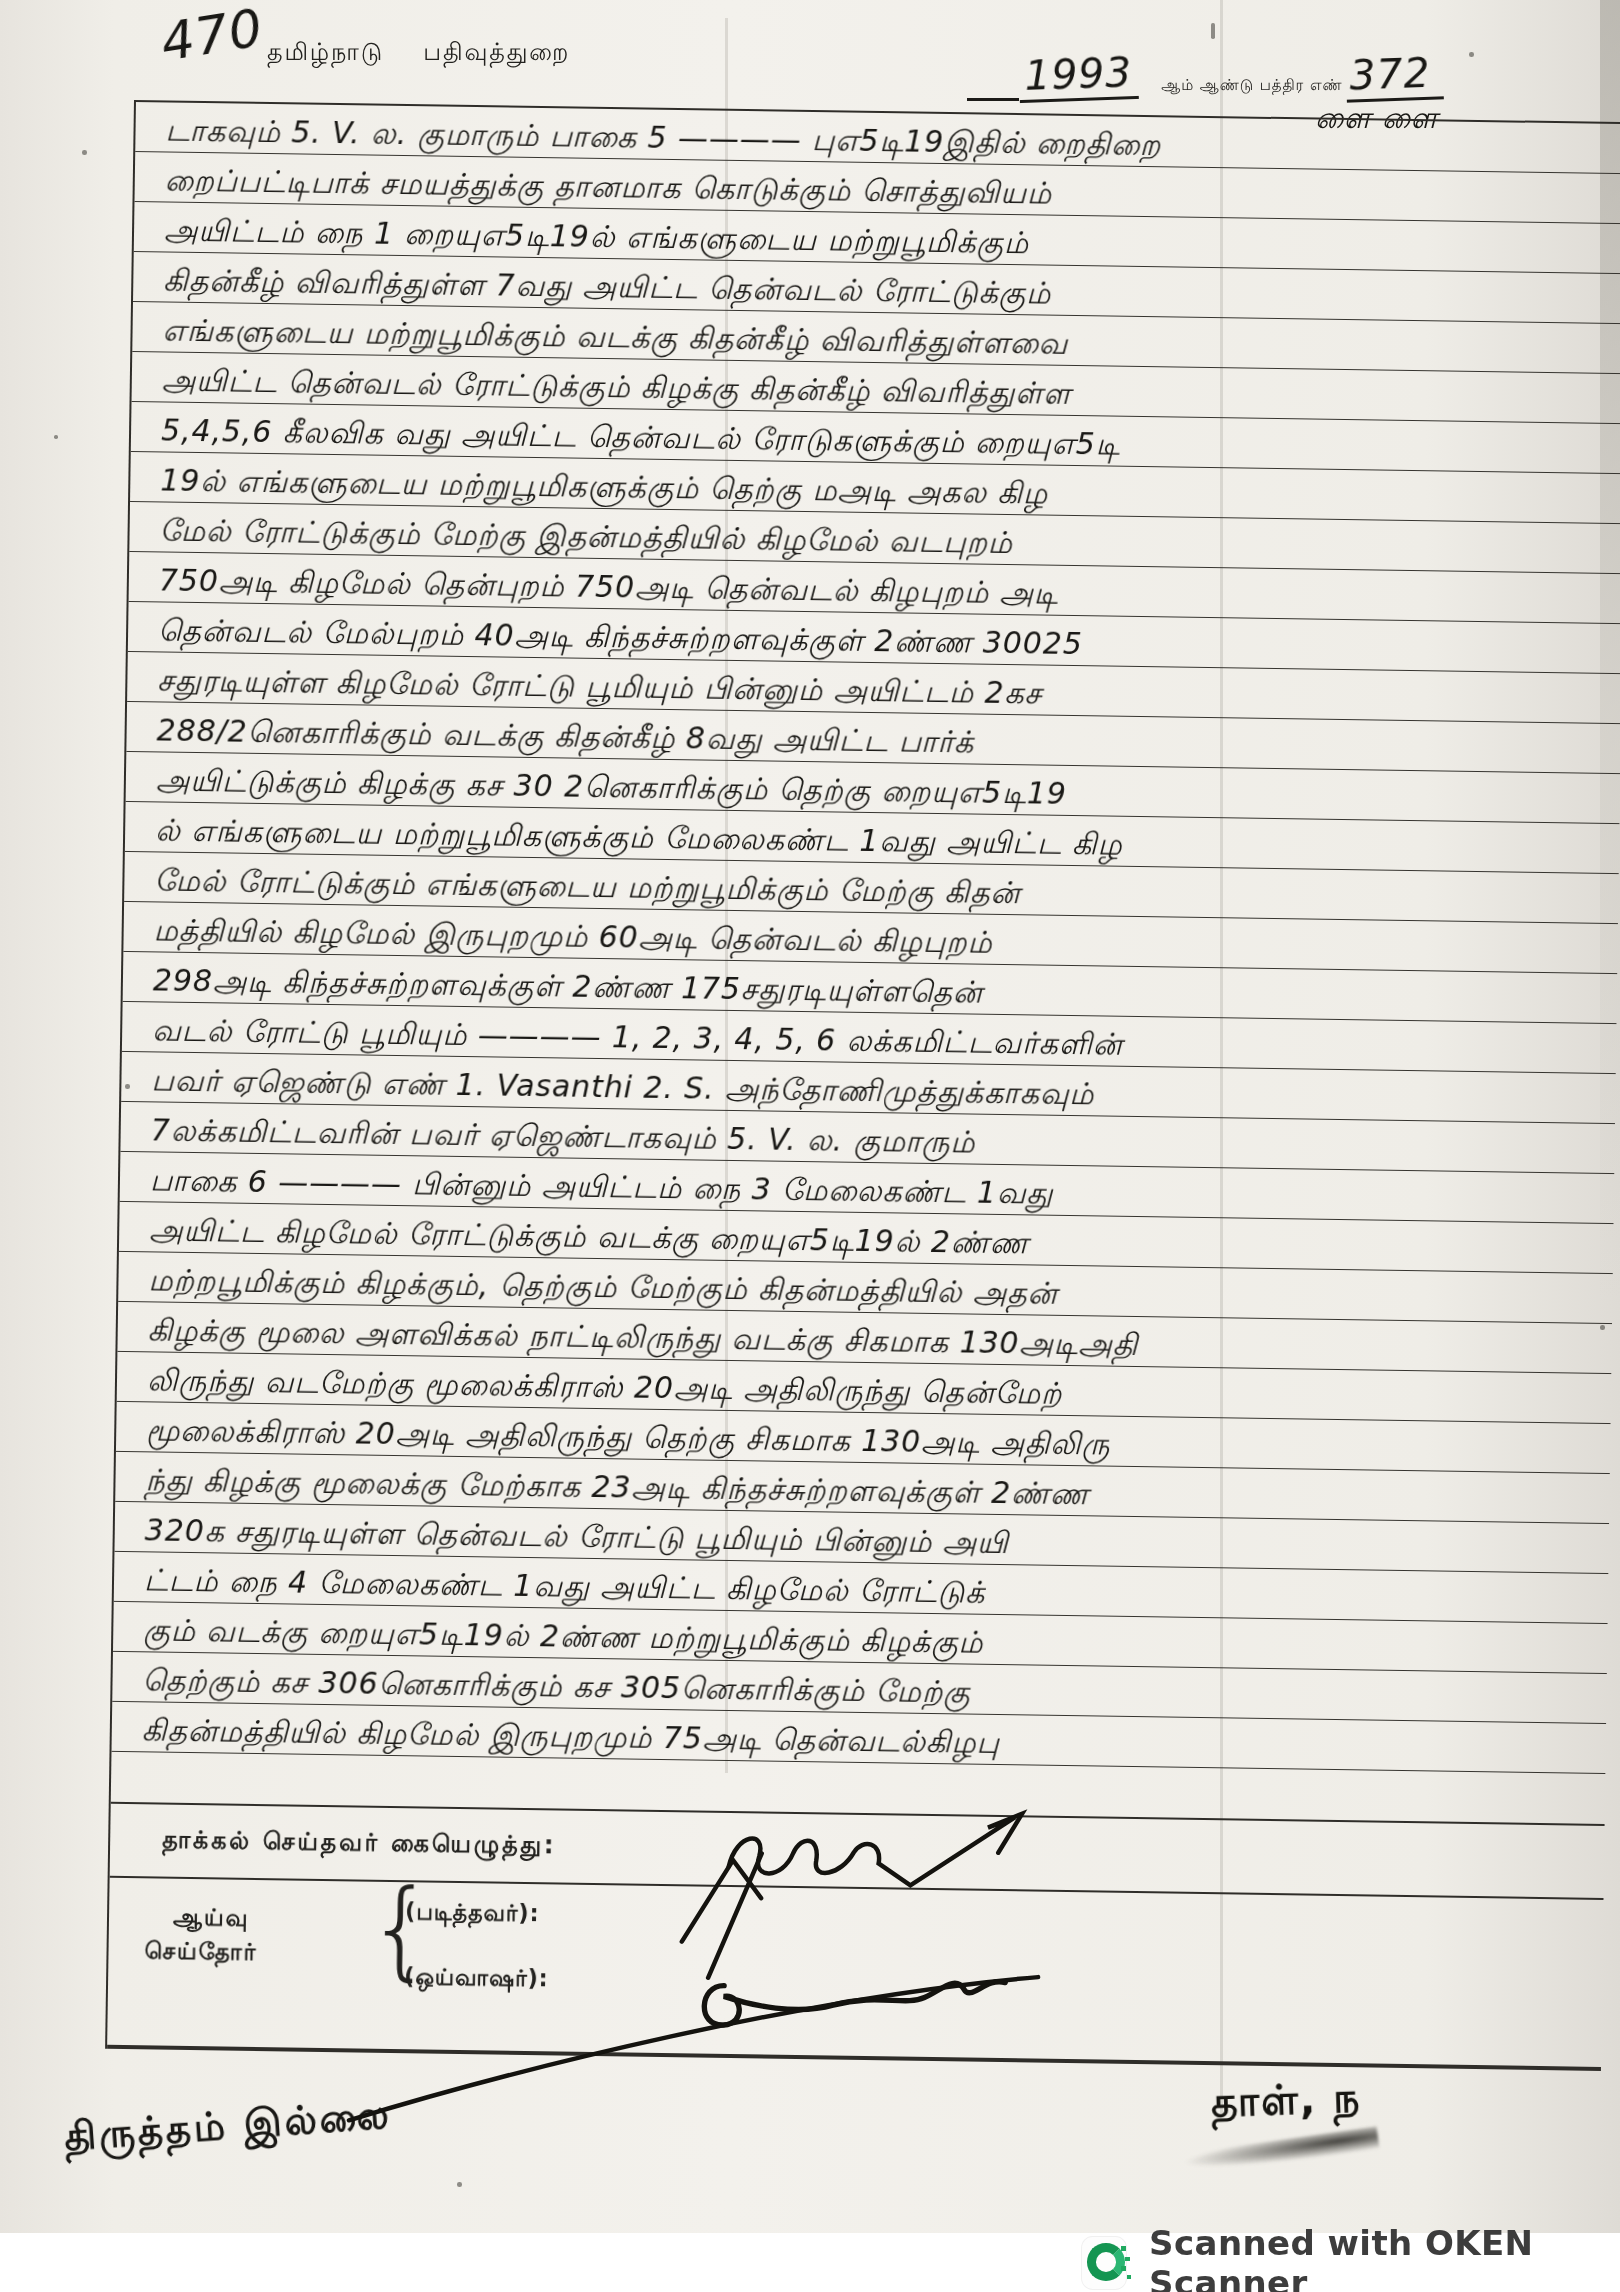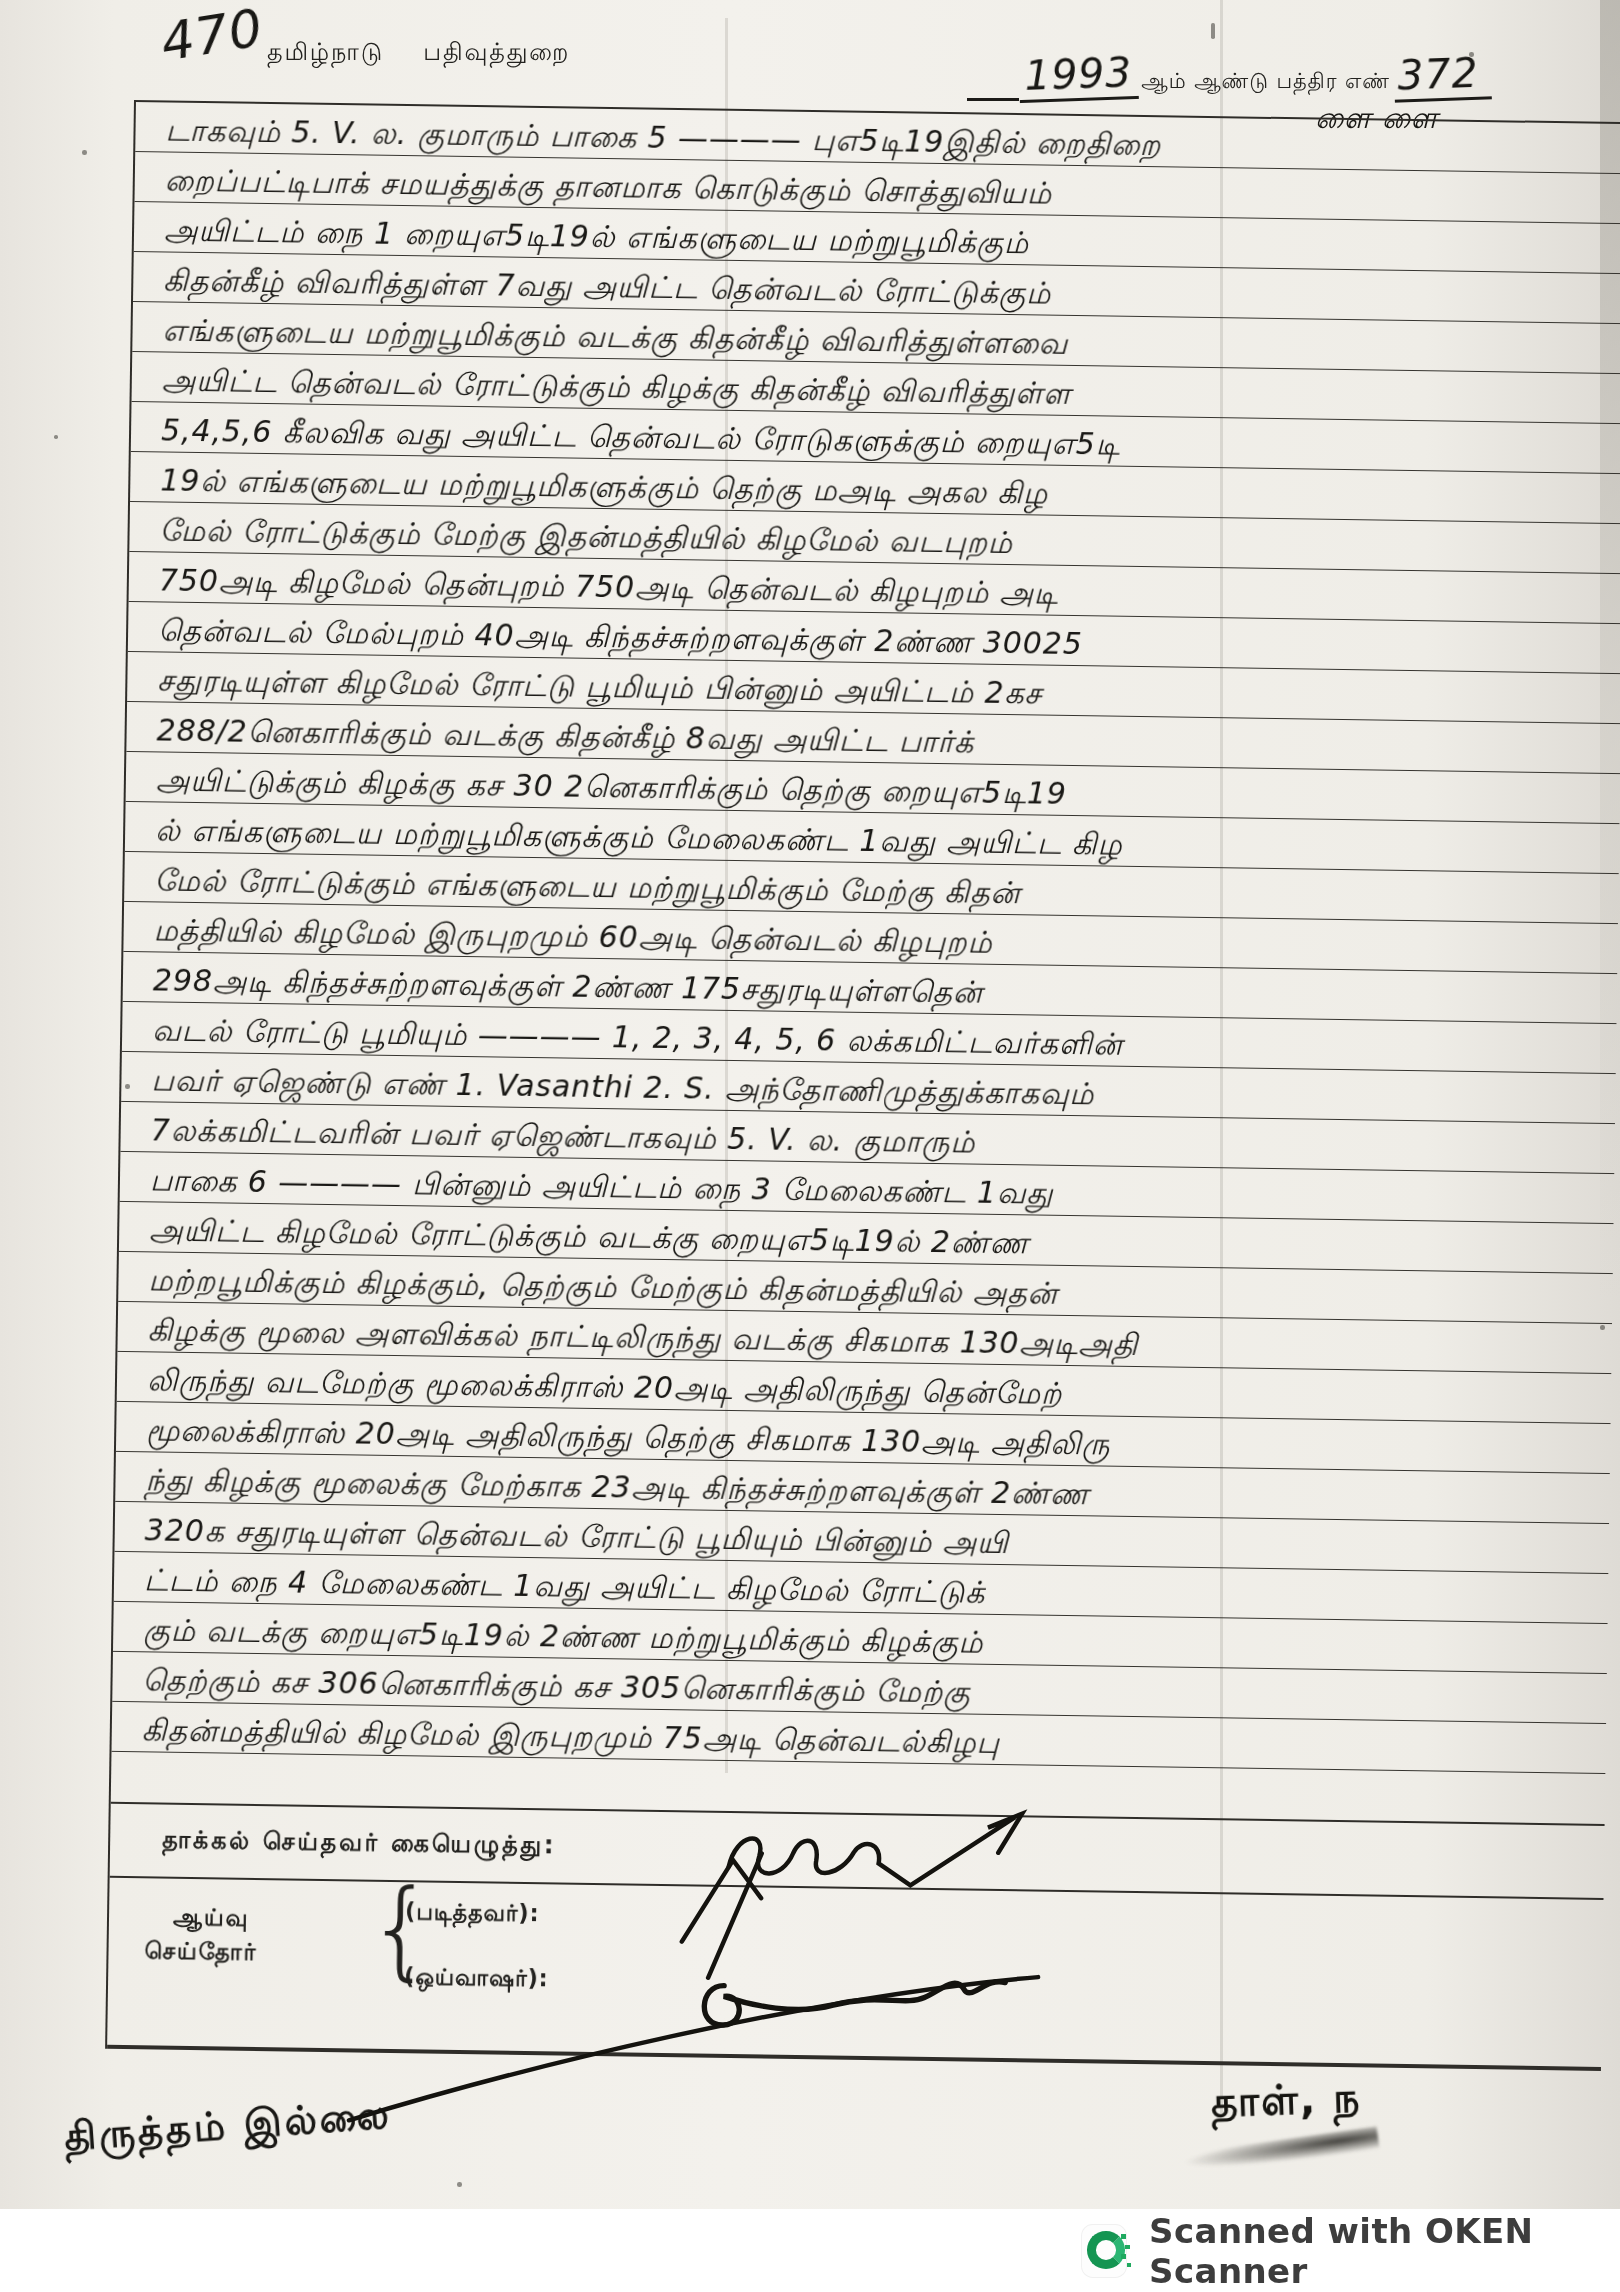--- a/index.html
+++ b/index.html
@@ -12,21 +12,21 @@
     background:linear-gradient(180deg,#aaa79f,#cfccc5 55%,rgba(207,204,197,0));opacity:.65;}
   .speck{position:absolute;border-radius:50%;background:rgba(60,58,52,.55);}
   
   .hand{font-style:italic;color:#191815;letter-spacing:0.9px;filter:blur(0.3px);}
   .print{font-style:normal;color:#23221f;filter:blur(0.2px);}
   .corner-num{position:absolute;left:161px;top:5.4px;font-size:52px;transform:rotate(-9deg);font-weight:500;}
   .dept{position:absolute;left:267px;top:38px;font-size:24px;letter-spacing:1.8px;word-spacing:30px;text-align:center;}
   .year-row{position:absolute;left:967px;top:50px;display:flex;align-items:flex-end;white-space:nowrap;}
   .year-dash{width:52px;border-bottom:3.6px solid #1c1b18;height:36px;}
   .year-num{font-size:41px;border-bottom:3.6px solid #1c1b18;padding:0 5.4px;transform:rotate(-2deg);}
-  .year-suffix{font-size:21px;letter-spacing:0.9px;padding:0 3.6px 5.4px 3.6px;}
+  .year-suffix{font-size:15px;letter-spacing:0.9px;padding:0 3.6px 5.4px 3.6px;margin-left:20px;}
   .doc-num{font-size:41px;border-bottom:3.6px solid #1c1b18;padding:0 12.5px 0 3.6px;transform:rotate(-2deg);}
   .initials{position:absolute;left:1315px;top:100px;font-size:30px;}
   
   .docbox{position:absolute;left:134px;top:100px;width:1494px;
     border-left:2.7px solid #2f2d29;border-top:2.7px solid #2f2d29;
     transform:rotate(.85deg);transform-origin:0 0;}
   .rule-row{height:49px;border-bottom:1.8px solid #35332e;padding-left:30px;
     font-size:30px;line-height:56px;white-space:nowrap;overflow:hidden;}
   .gap-row{height:50px;border-bottom:2.7px solid #2f2d29;}
   .filing-row{position:relative;height:72px;border-bottom:2.7px solid #2f2d29;
@@ -41,21 +41,21 @@
   .checker-label{position:absolute;left:296px;top:81px;font-size:22.4px;letter-spacing:0.9px;font-weight:bold;}
   
   .no-corr{position:absolute;left:64px;top:2103px;font-size:39px;font-weight:bold;
     letter-spacing:2.7px;transform:rotate(-4deg);color:#191815;filter:blur(0.3px);}
   .sheet-stamp{position:absolute;left:1211px;top:2076px;font-size:41px;font-weight:bold;
     color:#161511;letter-spacing:1.8px;transform:rotate(-2deg);filter:blur(0.4px);}
   .smudge{position:absolute;left:1182px;top:2140px;width:197px;height:23px;
     background:radial-gradient(ellipse at 80% 40%,rgba(25,24,20,.8),rgba(25,24,20,0) 70%);
     filter:blur(1.8px);transform:rotate(-8deg);}
   
-  .scanfooter{position:absolute;left:0;bottom:0;width:100%;height:84px;background:#ffffff;
+  .scanfooter{position:absolute;left:0;bottom:0;width:100%;height:60px;background:#ffffff;
     display:flex;align-items:center;}
   .oken-logo{position:relative;margin-left:1082px;width:52px;height:52px;border-radius:10.7px;
     background:#fdfdfd;box-shadow:0 0 0 0.9px #f0f0f0;}
   .oken-ring{position:absolute;left:5.4px;top:6.3px;width:19.7px;height:19.7px;border-radius:50%;
     border:9.9px solid #149552;border-right-color:#2bb673;}
   .oken-dot{position:absolute;background:#1fa95f;}
   .scan-text{margin-left:23px;font-size:34px;font-weight:600;color:#3d3d3d;letter-spacing:0.4px;}
   svg{overflow:visible;}
 </style>
 </head>

